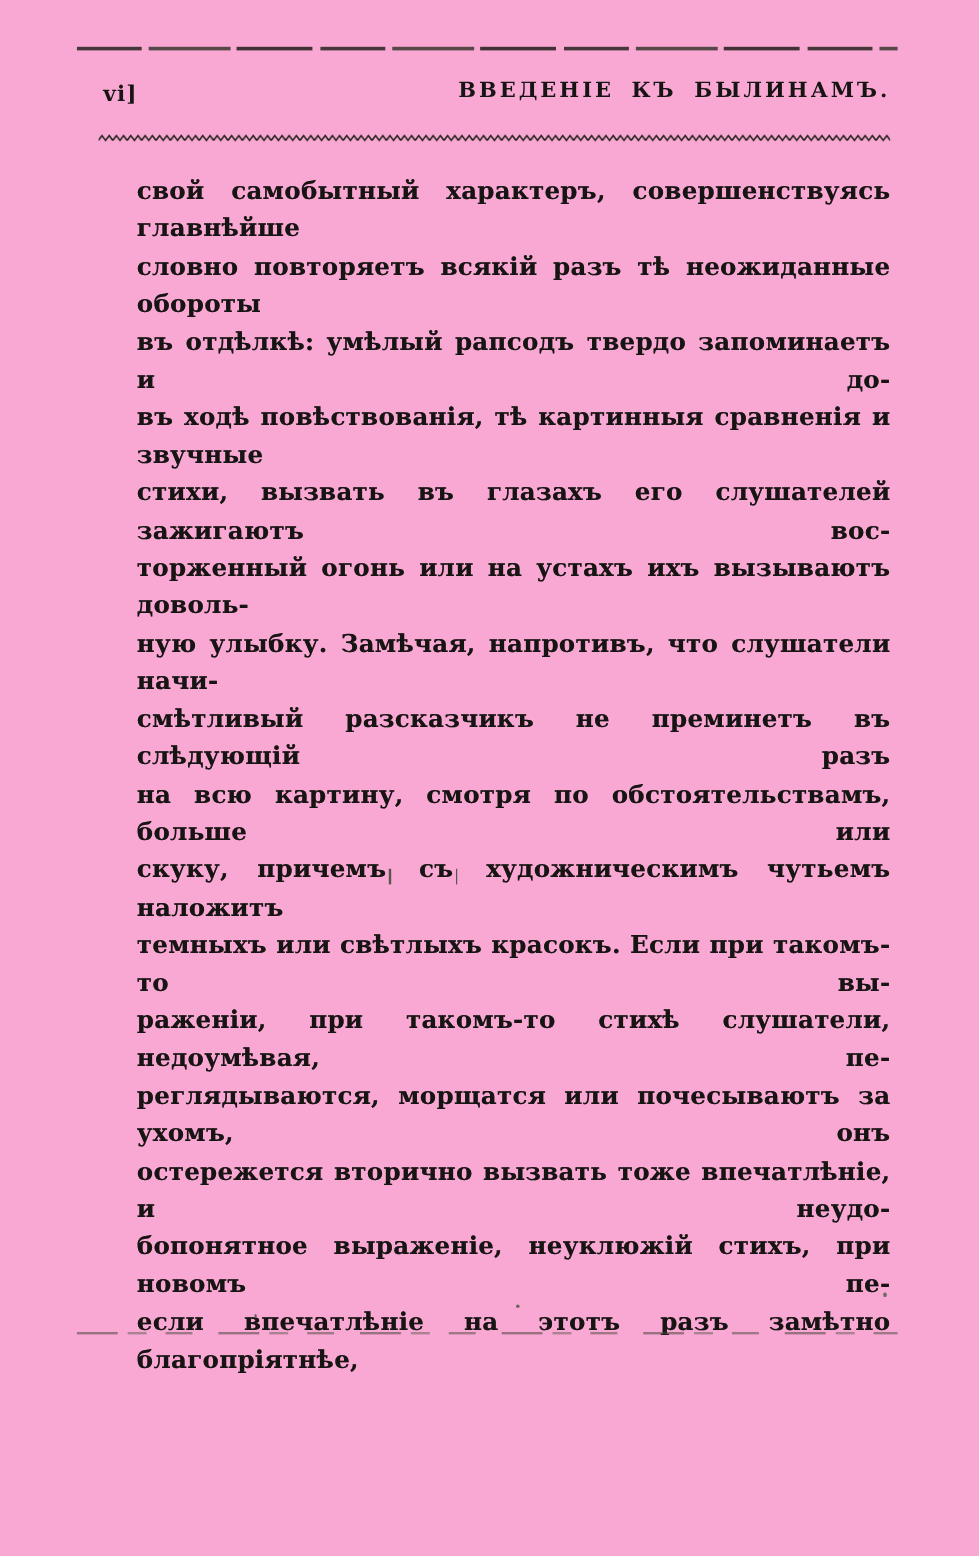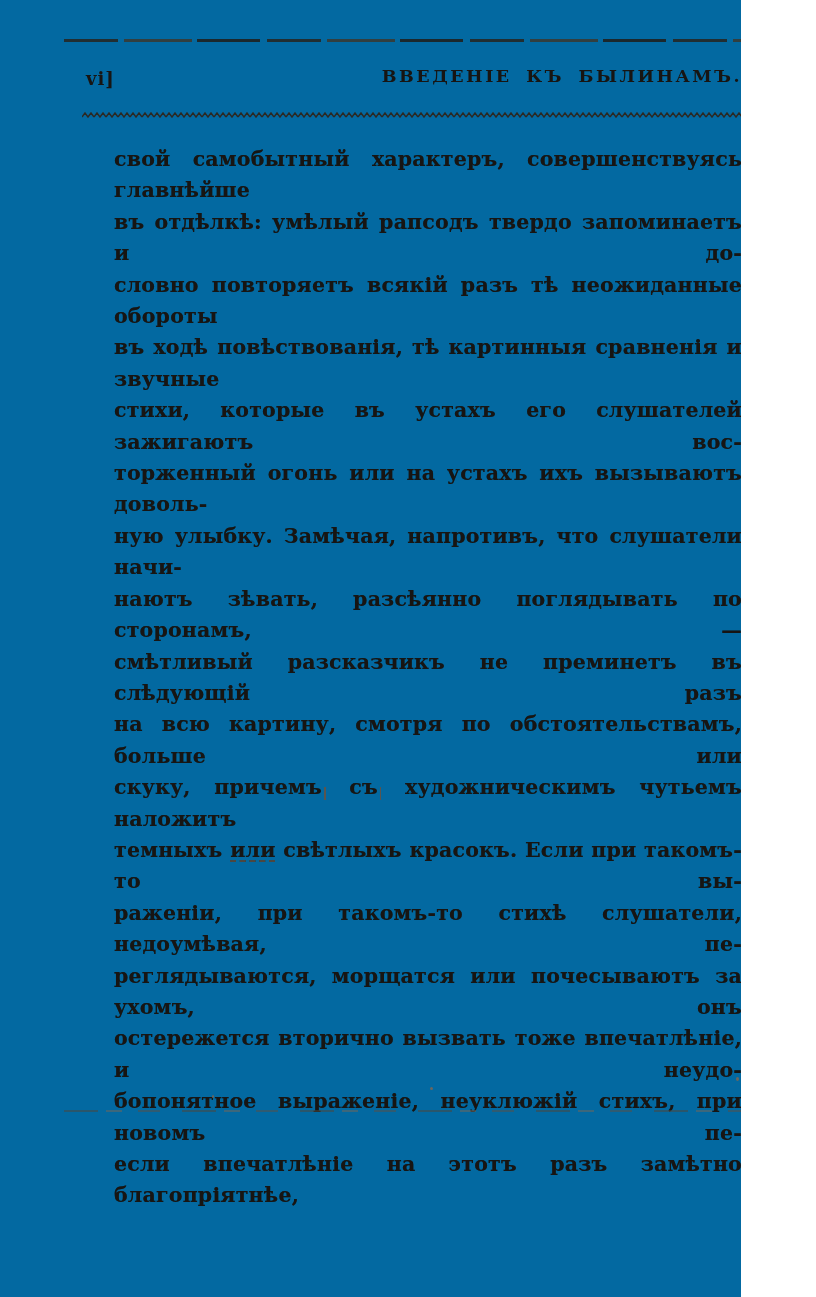--- a/index.html
+++ b/index.html
@@ -1,20 +1,20 @@
 <!DOCTYPE html>
 <html><head>
 <meta charset="utf-8">
 <style>
   html, body { margin: 0; padding: 0; background: #ffffff; }
   .page {
     position: relative;
-    width: 741px;
+    width: 816px;
     height: 1297px;
-    background: #0369a1;
+    background: #f9a8d4;
     font-family: "DejaVu Serif", serif;
     color: #171513;
     overflow: hidden;
   }
 
   
   .top-rule {
     position: absolute;
     left: 64px; top: 39px;
     width: 684px; height: 3px;
@@ -78,21 +78,20 @@
 
   
   .wavy-under {
     text-decoration: underline;
     text-decoration-style: wavy;
     text-decoration-thickness: 1.2px;
     text-decoration-color: #55504a;
     text-underline-offset: 5px;
   }
   .dash-under {
-    text-decoration: underline;
     text-decoration-style: dashed;
     text-decoration-thickness: 1.5px;
     text-decoration-color: #4c4741;
     text-underline-offset: 4px;
   }
   .tick-after::after {
     content: "";
     display: inline-block;
     width: 1.6px; height: 13px;
     background: #5a554e;
@@ -134,27 +133,26 @@
     <defs>
       <pattern id="zz" width="12" height="10" patternUnits="userSpaceOnUse">
         <path d="M0 7 L3 3 L6 7 L9 3 L12 7" fill="none" stroke="#2b2823" stroke-width="1.4"></path>
       </pattern>
     </defs>
     <rect x="0" y="0" width="660" height="10" fill="url(#zz)"></rect>
   </svg>
 
   <div class="body-text">
       <div class="line"><span>свой самобытный характеръ, совершенствуясь главнѣйше</span></div>
+      <div class="line"><span>словно повторяетъ всякій разъ тѣ неожиданные обороты</span></div>
       <div class="line"><span>въ отдѣлкѣ: умѣлый рапсодъ твердо запоминаетъ и до-</span></div>
-      <div class="line"><span>словно повторяетъ всякій разъ тѣ неожиданные обороты</span></div>
       <div class="line"><span>въ ходѣ повѣствованія, тѣ картинныя сравненія и звучные</span></div>
-      <div class="line"><span>стихи, которые въ устахъ его слушателей зажигаютъ вос-</span></div>
+      <div class="line"><span>стихи, вызвать въ глазахъ его слушателей зажигаютъ вос-</span></div>
       <div class="line"><span>торженный огонь или на устахъ ихъ вызываютъ доволь-</span></div>
       <div class="line"><span>ную улыбку. Замѣчая, напротивъ, что слушатели начи-</span></div>
-      <div class="line"><span>наютъ зѣвать, разсѣянно поглядывать по сторонамъ, —</span></div>
       <div class="line"><span>смѣтливый разсказчикъ не преминетъ въ слѣдующій разъ</span></div>
       <div class="line"><span>на всю картину, смотря по обстоятельствамъ, больше или</span></div>
       <div class="line"><span class="tick-after">скуку, причемъ</span><span class="tick-after"> съ</span><span> художническимъ чутьемъ наложитъ</span></div>
       <div class="line"><span>темныхъ </span><span class="dash-under">или</span><span> свѣтлыхъ красокъ. Если при такомъ-то вы-</span></div>
       <div class="line"><span>раженіи, при такомъ-то стихѣ слушатели, недоумѣвая, пе-</span></div>
       <div class="line"><span>реглядываются, морщатся или почесываютъ за ухомъ, онъ</span></div>
       <div class="line"><span>остережется вторично вызвать тоже впечатлѣніе, и неудо-</span></div>
       <div class="line"><span>бопонятное выраженіе, неуклюжій стихъ, при новомъ пе-</span></div>
       <div class="line"><span>если впечатлѣніе на этотъ разъ замѣтно благопріятнѣе,</span></div>
     </div>

